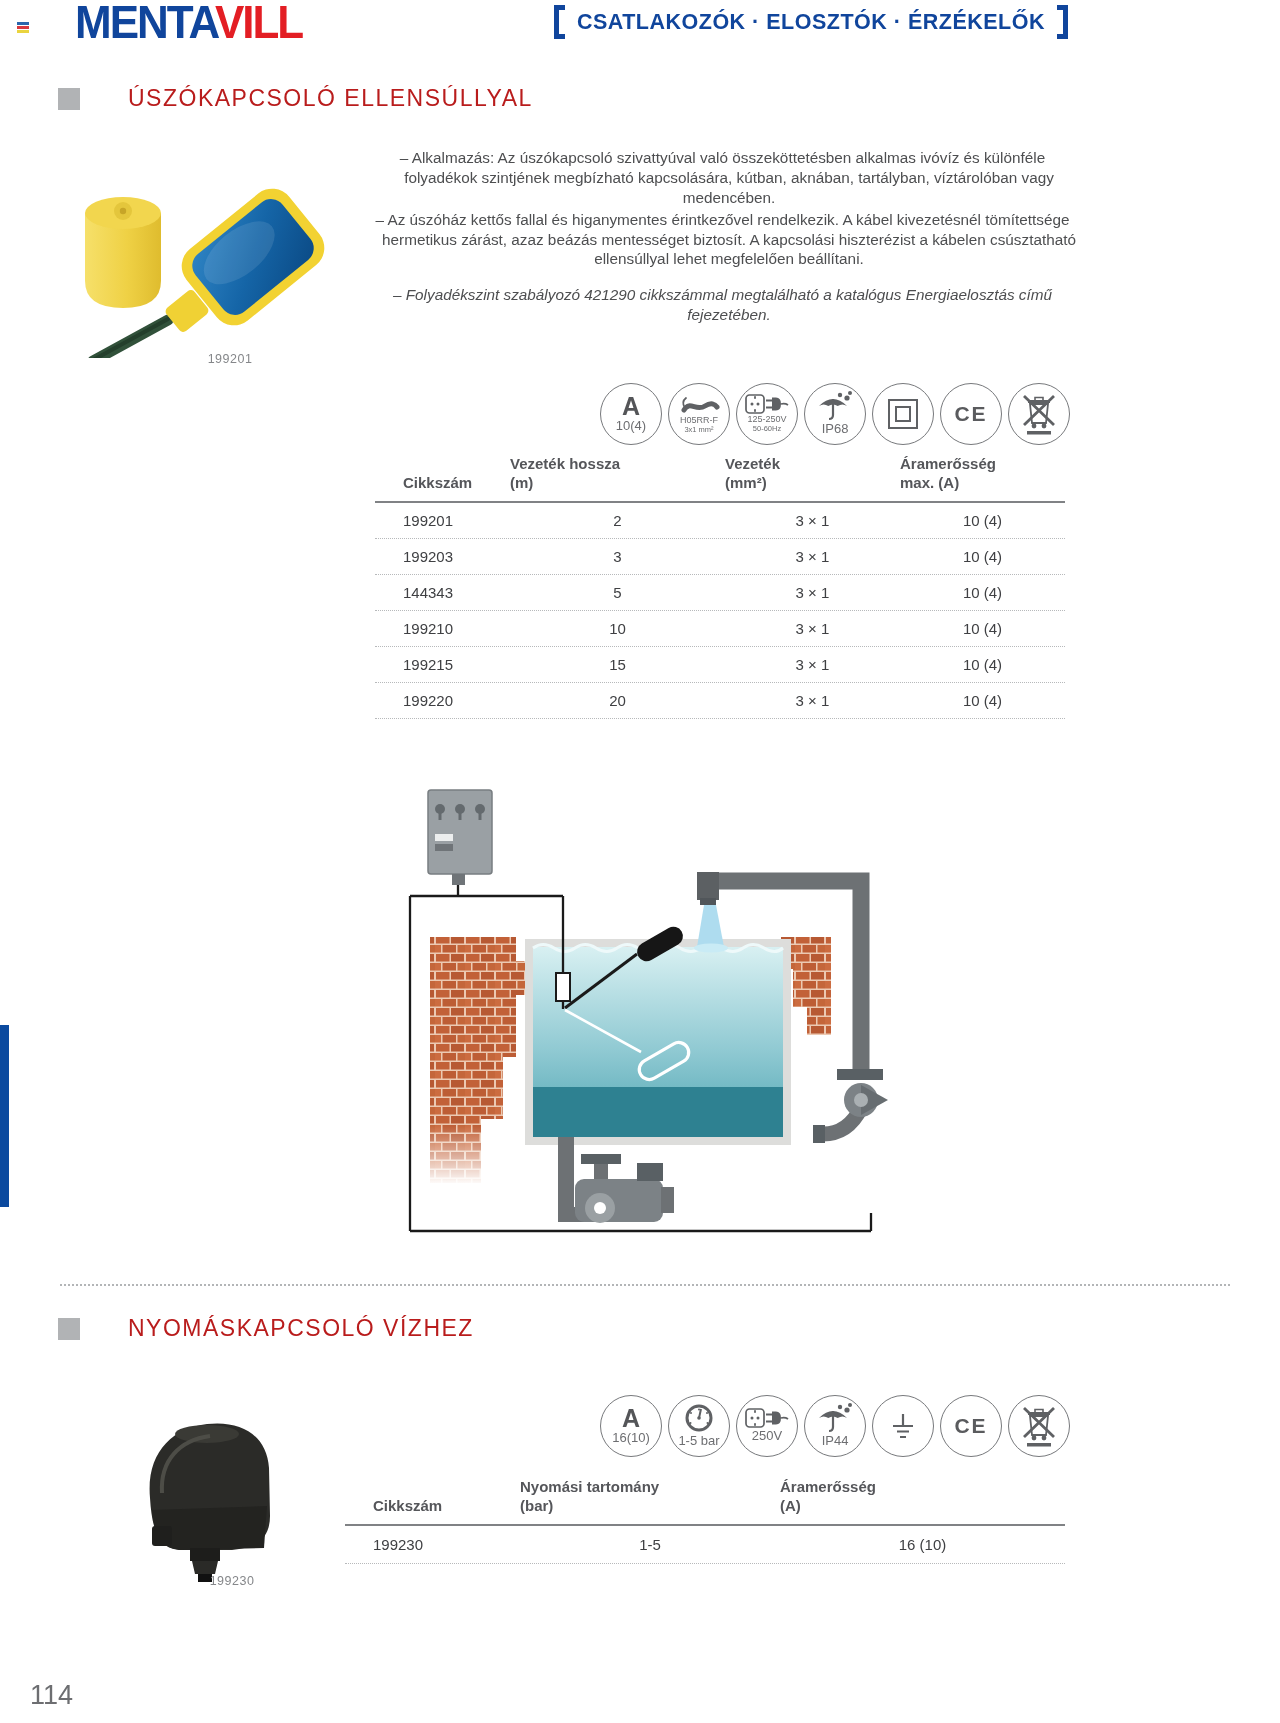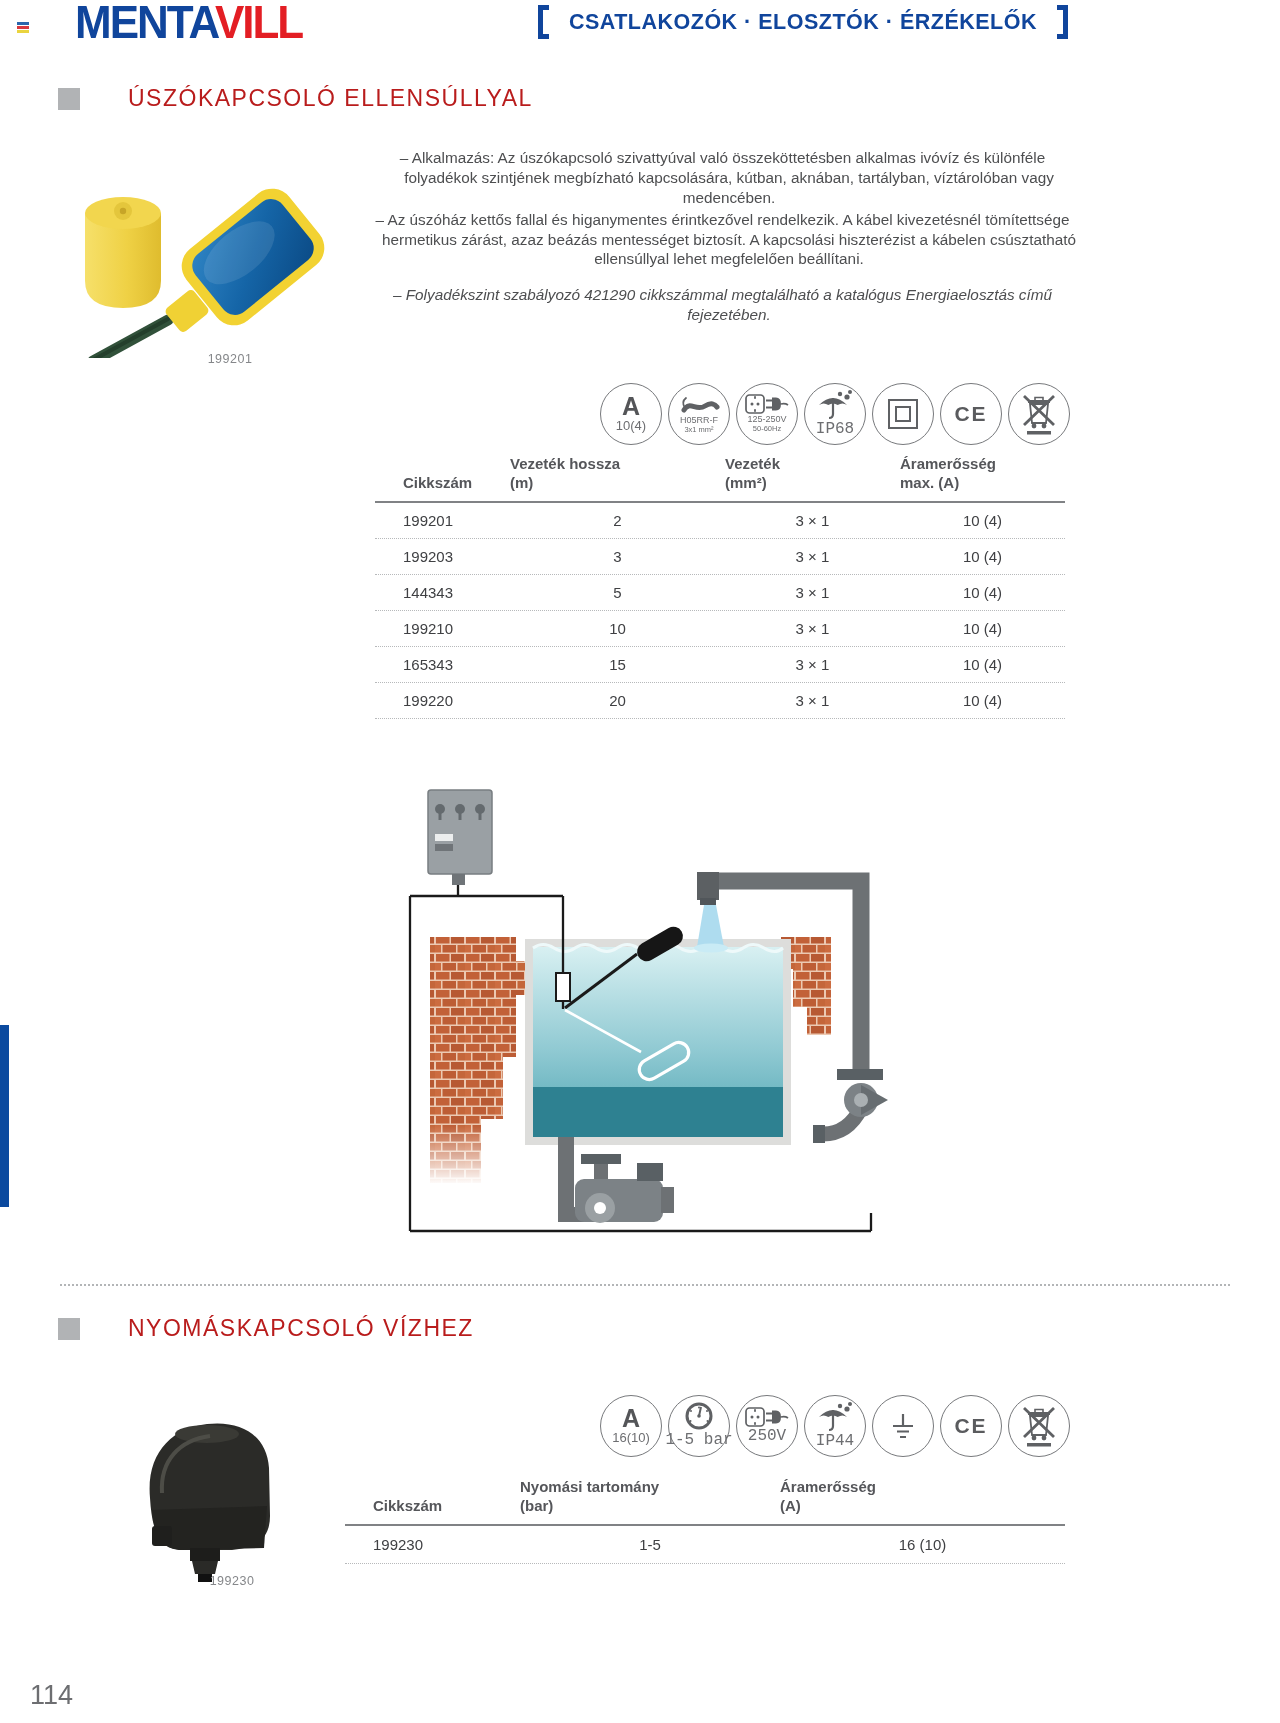--- a/index.html
+++ b/index.html
@@ -5,40 +5,40 @@
   html,body{margin:0;padding:0;background:#fff;}
   .page{position:relative;width:1280px;height:1723px;background:#fff;overflow:hidden;
         font-family:"Liberation Sans",sans-serif;color:#4d4e50;}
   .abs{position:absolute;}
 
   
   .print-marks{left:17px;top:22px;width:12px;height:13px;display:flex;flex-direction:column;gap:1px;}
   .print-marks div{height:3px;width:12px;}
   .logo{left:75px;top:-4px;font-size:44px;font-weight:bold;letter-spacing:-2px;transform:scaleY(1.04);transform-origin:top left;}
   .logo .b{color:#10459c}.logo .r{color:#e31e24}
-  .banner{left:520px;top:5px;width:548px;display:flex;align-items:center;justify-content:flex-end;gap:20px;}
+  .banner{left:520px;top:5px;width:548px;display:flex;align-items:center;justify-content:flex-end;gap:12px;}
   .bk{width:11px;height:34px;border:5px solid #10459c;box-sizing:border-box;}
   .bk.l{border-right:none}.bk.r{border-left:none}
   .banner .txt{font-size:21.5px;font-weight:bold;color:#10459c;letter-spacing:.5px;white-space:nowrap;}
 
   
   .sq{width:22px;height:22px;background:#b1b3b5;}
   .sec-title{font-size:23px;color:#b91c1c;letter-spacing:1.5px;white-space:nowrap;}
 
   
   .bullets{left:365px;top:148px;width:715px;font-size:15.3px;line-height:1.3;color:#4d4e50;text-align:center;}
   .bullets p{margin:0 0 2px 0;padding-left:13px;text-indent:-13px;}
   .bullets p.it{font-style:italic;margin-top:16px;}
 
   
   .icons-row{display:flex;justify-content:space-between;width:470px;}
   .icon{width:62px;height:62px;border:1.6px solid #77797c;border-radius:50%;background:#fff;
         box-sizing:border-box;display:flex;flex-direction:column;align-items:center;justify-content:center;}
   .ic-label{font-size:9px;color:#6d6e71;line-height:1.1;white-space:nowrap;}
-  .ic-label.md{font-size:16px;font-family:Liberation Mono, monospace;}
+  .ic-label.md{font-size:13px;}
   .ic-label.lg{font-size:13px;}
   .ic-label.xs{font-size:7.5px;}
   .big-a{font-size:25px;font-weight:bold;color:#545558;line-height:.95;margin-top:1px;}
   .ce-text{font-size:21px;font-weight:bold;color:#5a5b5e;letter-spacing:2px;}
   .icon svg{display:block;}
 
   
   .tbl{background:transparent;}
   .tbl .hrow{display:grid;align-items:end;padding-bottom:8px;border-bottom:2px solid #808285;}
   .tbl .hcell{font-weight:bold;font-size:15px;color:#55565a;line-height:1.25;}
@@ -211,21 +211,21 @@
         <div class="td">3 × 1</div>
         <div class="td">10 (4)</div>
       </div>
     <div class="trow">
         <div class="td c1">199210</div>
         <div class="td">10</div>
         <div class="td">3 × 1</div>
         <div class="td">10 (4)</div>
       </div>
     <div class="trow">
-        <div class="td c1">165343</div>
+        <div class="td c1">199215</div>
         <div class="td">15</div>
         <div class="td">3 × 1</div>
         <div class="td">10 (4)</div>
       </div>
     <div class="trow">
         <div class="td c1">199220</div>
         <div class="td">20</div>
         <div class="td">3 × 1</div>
         <div class="td">10 (4)</div>
       </div>

